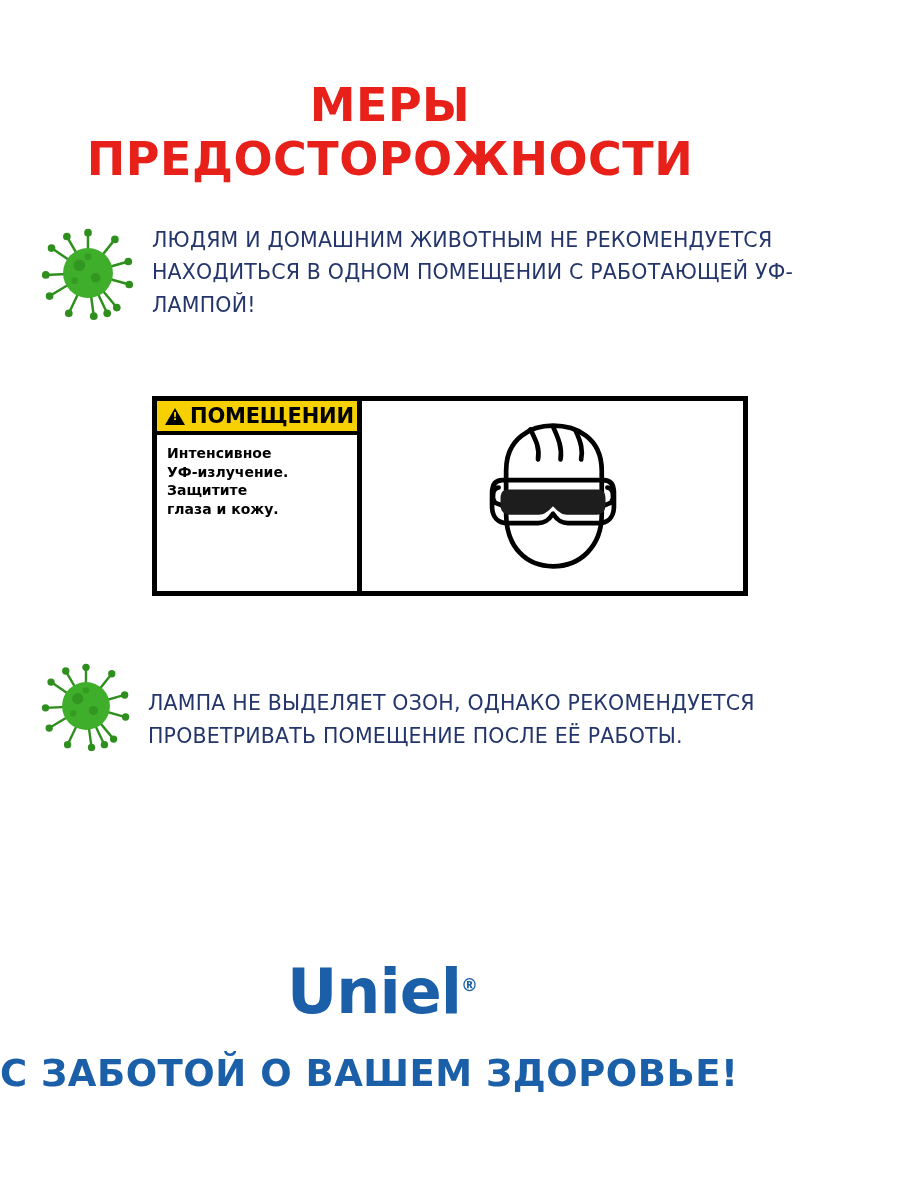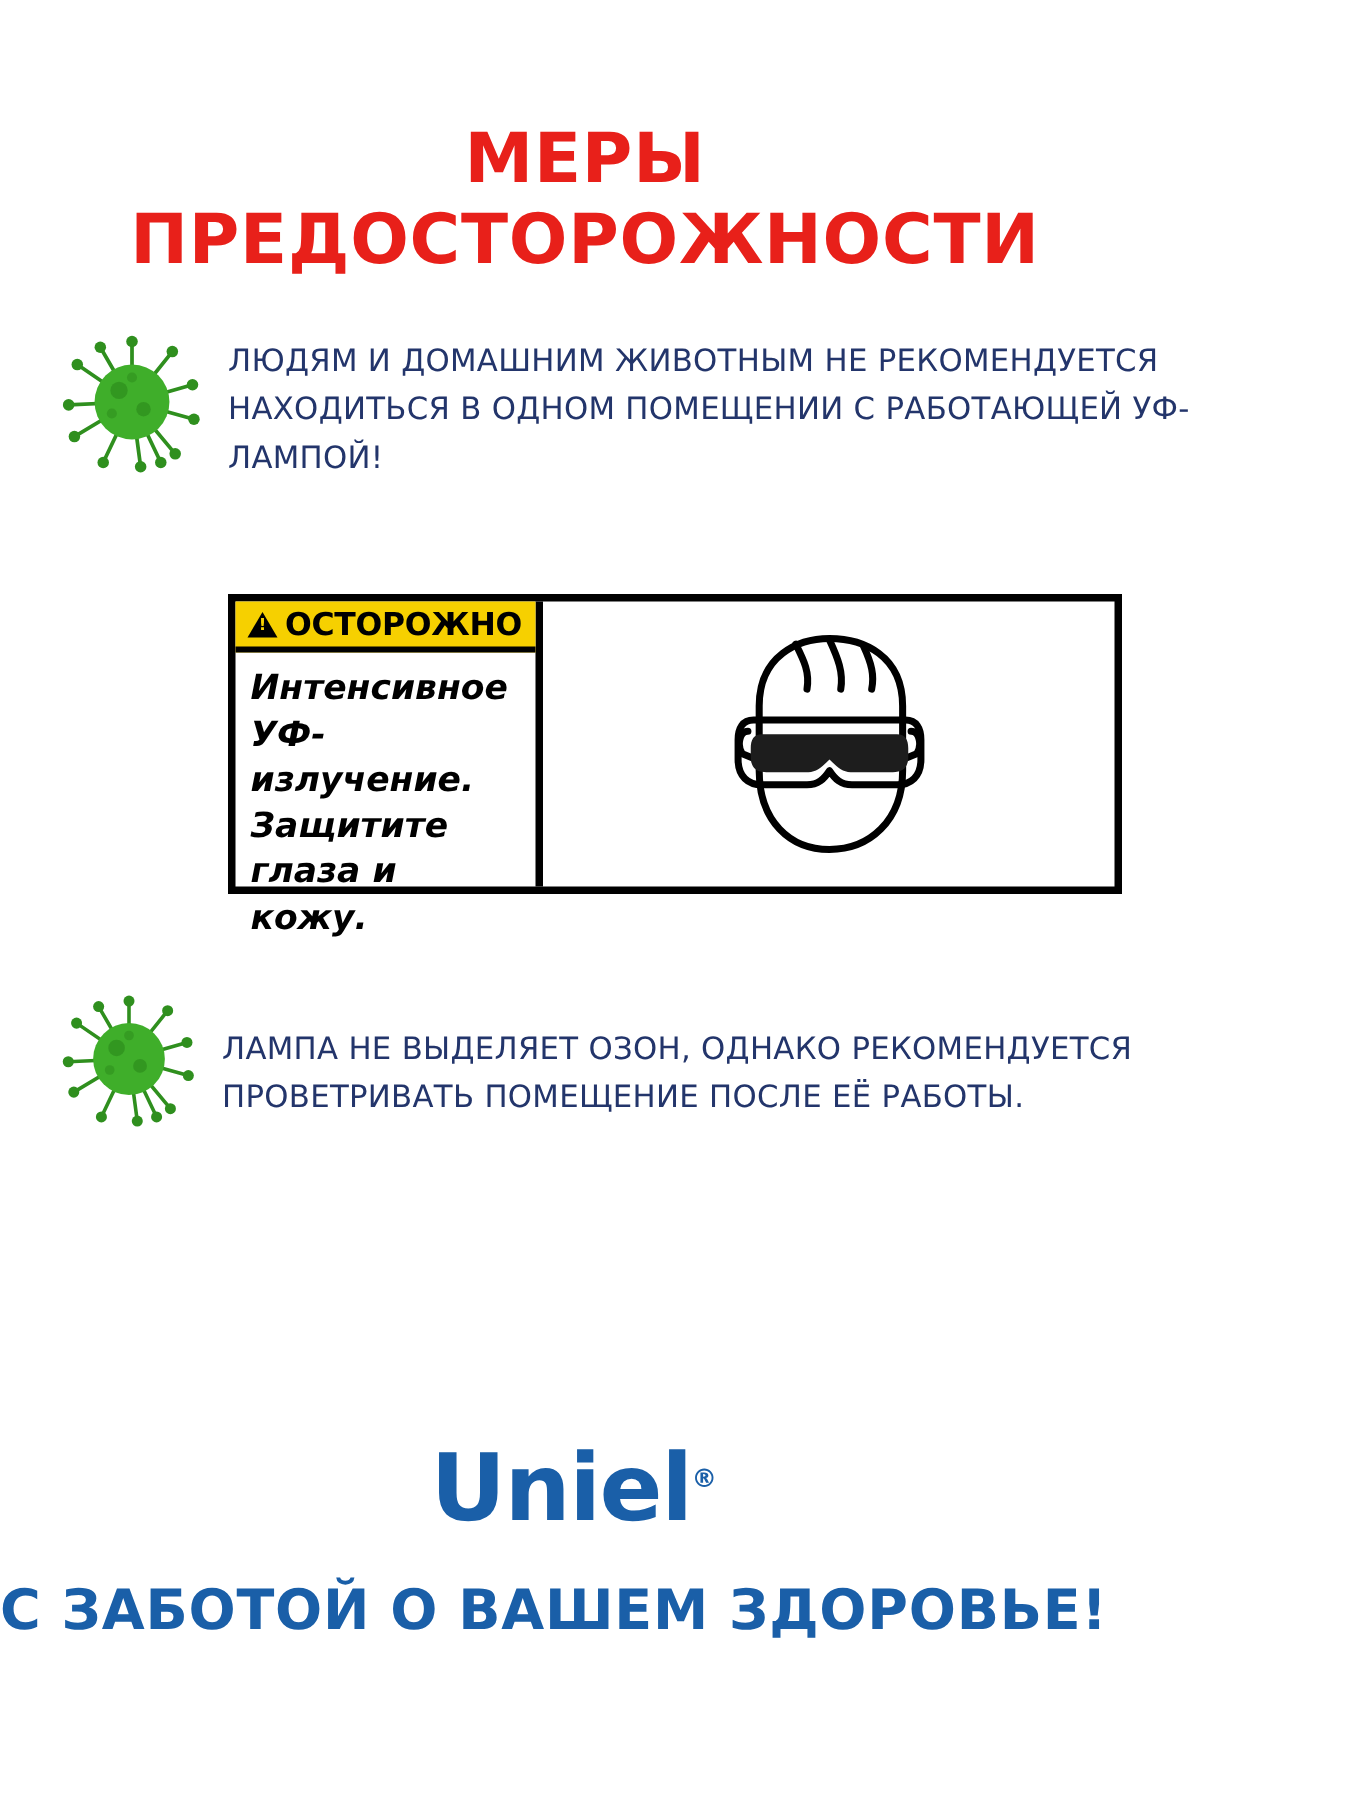--- a/index.html
+++ b/index.html
@@ -27,21 +27,21 @@
     font-size: 46px;
     letter-spacing: 0.5px;
     color: #e8201a;
     text-transform: uppercase;
   }
 
   
   .bullet-row {
     position: absolute;
     display: flex;
-    align-items: center;
+    align-items: flex-end;
   }
   #bullet-1 { top: 214px; left: 40px; width: 820px; }
   #bullet-2 { top: 660px; left: 40px; width: 820px; }
 
   .virus-icon {
     flex: 0 0 auto;
     width: 96px;
     height: 96px;
     margin-right: 16px;
   }
@@ -125,24 +125,23 @@
     font-family: "DejaVu Sans", sans-serif;
     font-weight: 700;
     font-size: 21px;
     color: #000;
     letter-spacing: -0.2px;
   }
   .warn-body {
     padding: 9px 8px 0 10px;
     font-family: "DejaVu Sans", sans-serif;
     font-weight: 700;
-    font-size: 23px;
+    font-size: 14px;
     line-height: 1.33;
     color: #000;
-    font-style: italic;
   }
 
   
   .brand {
     position: absolute;
     top: 955px;
     left: 0;
     width: 764px;
     text-align: center;
     font-family: "DejaVu Sans", sans-serif;
@@ -215,21 +214,21 @@
   </div>
   <div class="bullet-text">ЛЮДЯМ И ДОМАШНИМ ЖИВОТНЫМ НЕ РЕКОМЕНДУЕТСЯ НАХОДИТЬСЯ В ОДНОМ ПОМЕЩЕНИИ С РАБОТАЮЩЕЙ УФ-ЛАМПОЙ!</div>
 </div>
 
 <div class="warning-label">
 
 
   <div class="wl-cell textblock">
     <div class="caution-bar">
       <span class="tri"></span>
-      <span class="caution-word">ОСТОРОЖНО</span>
+      <span class="caution-word">ПОМЕЩЕНИИ</span>
     </div>
     <div class="warn-body">
       <div>Интенсивное</div>
       <div>УФ-излучение.</div>
       <div>Защитите</div>
       <div>глаза и кожу.</div>
     </div>
   </div>
 
   <div class="wl-cell goggles">

